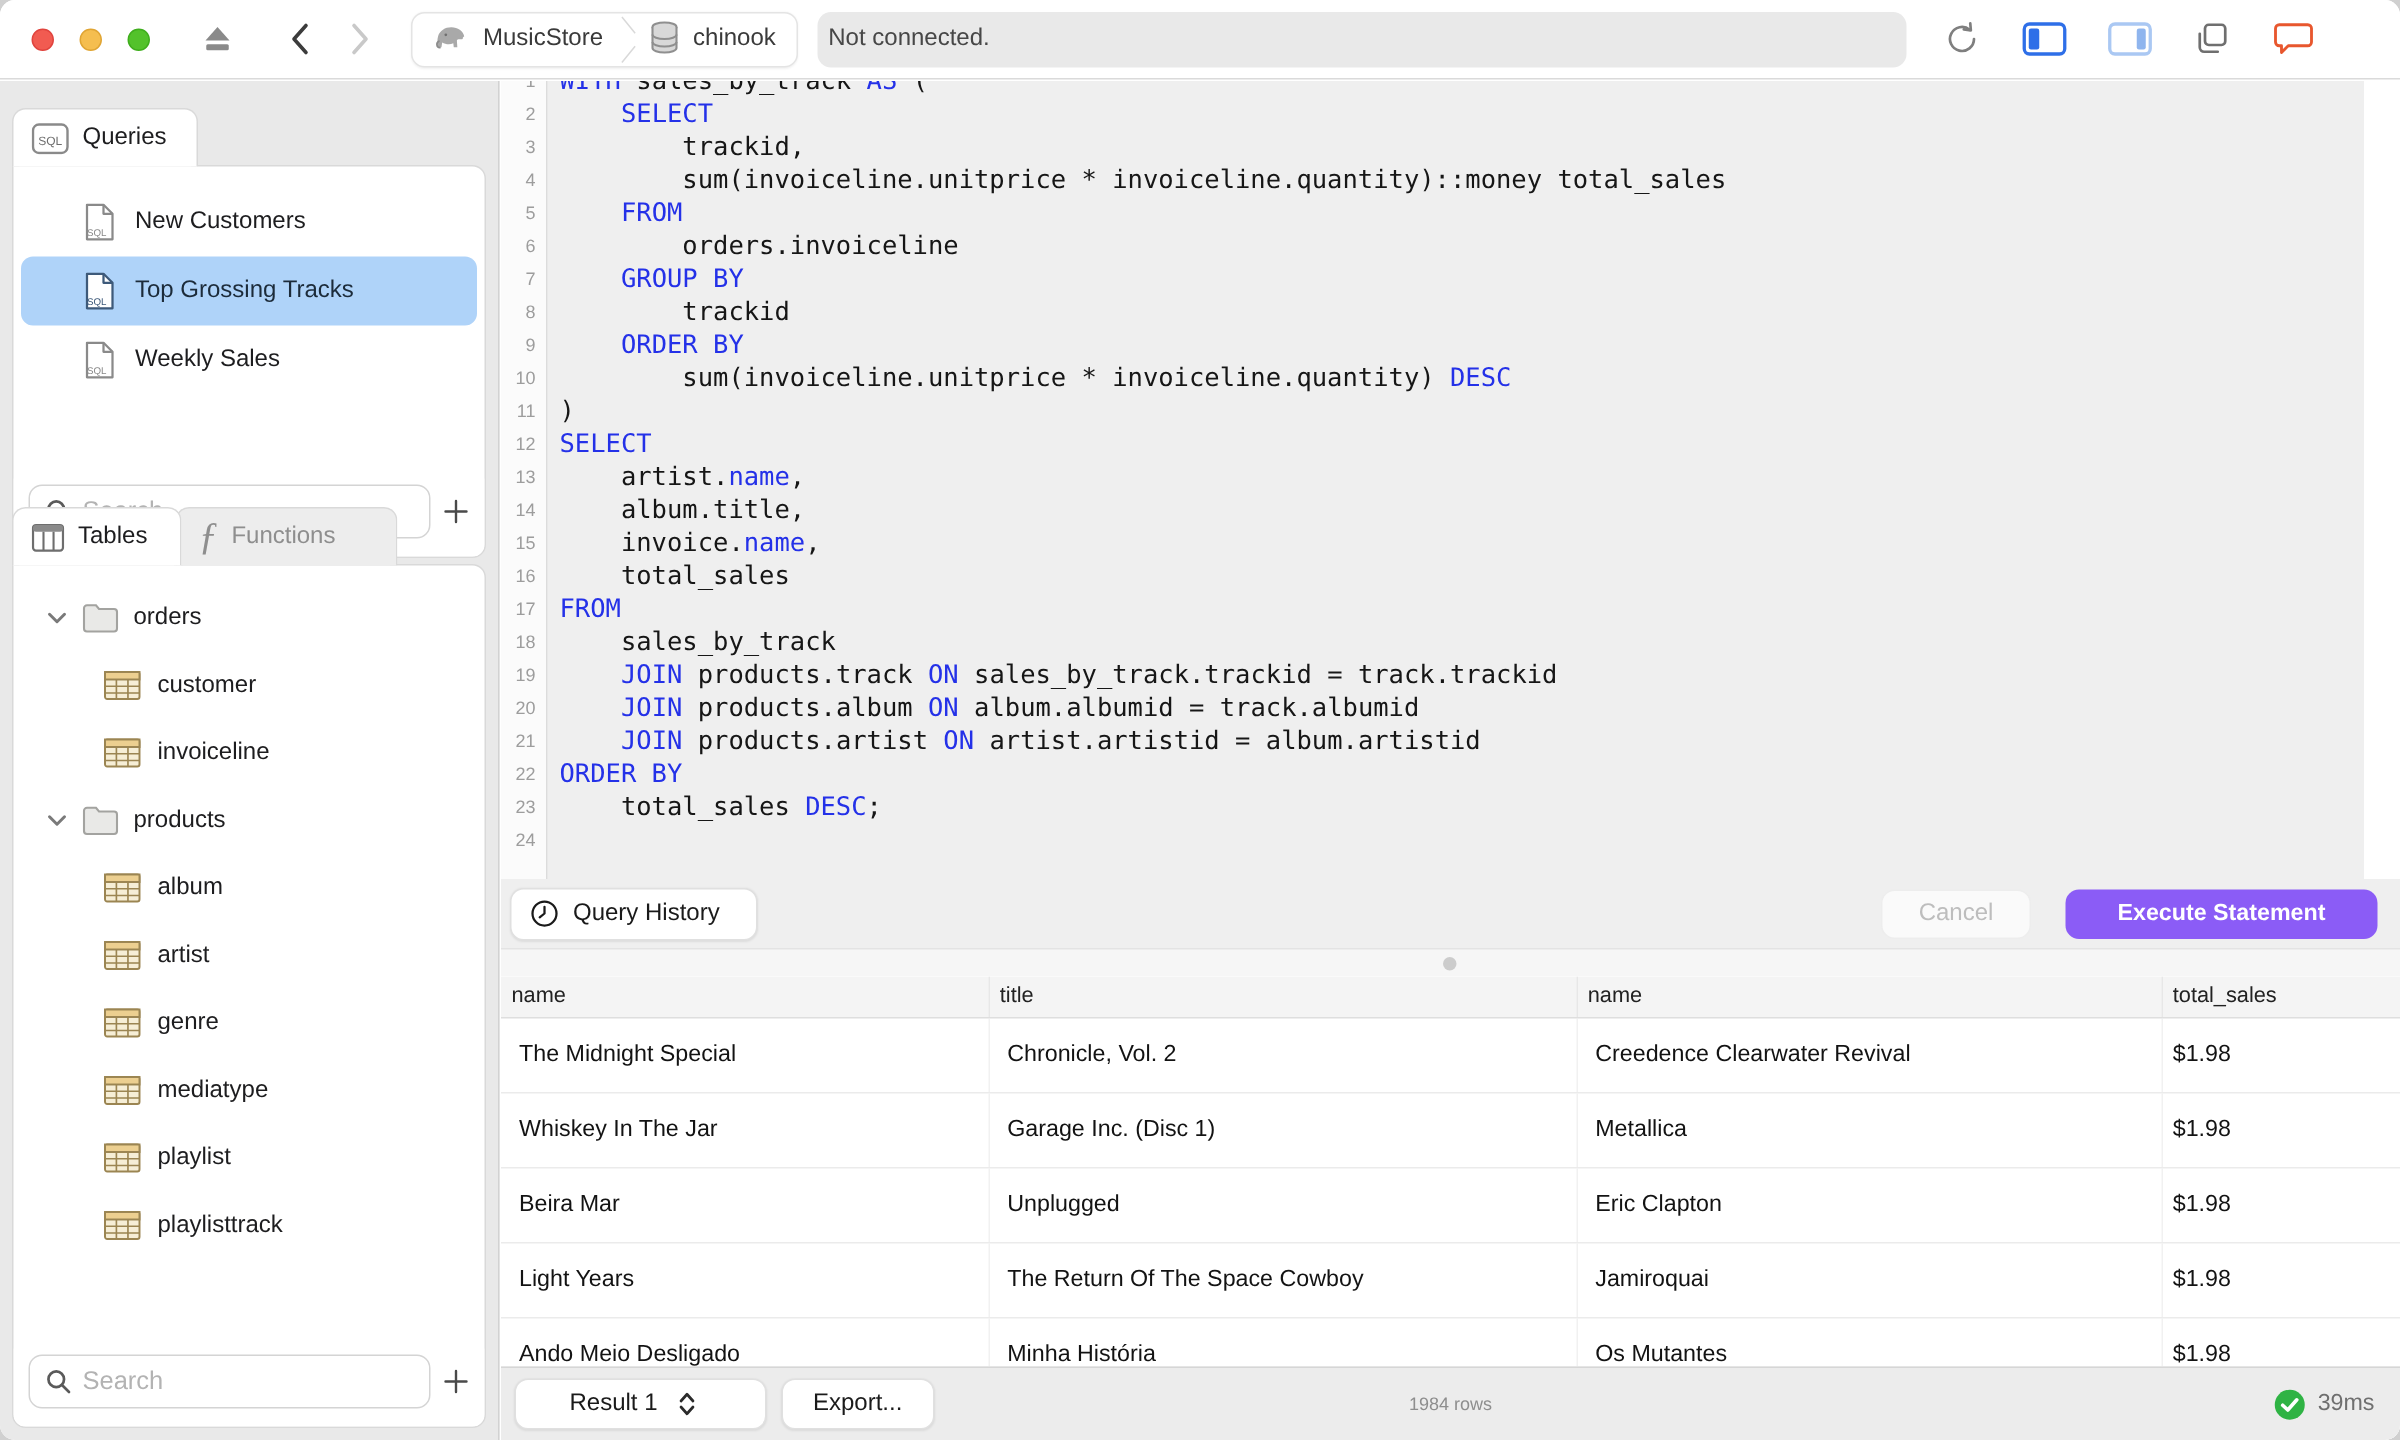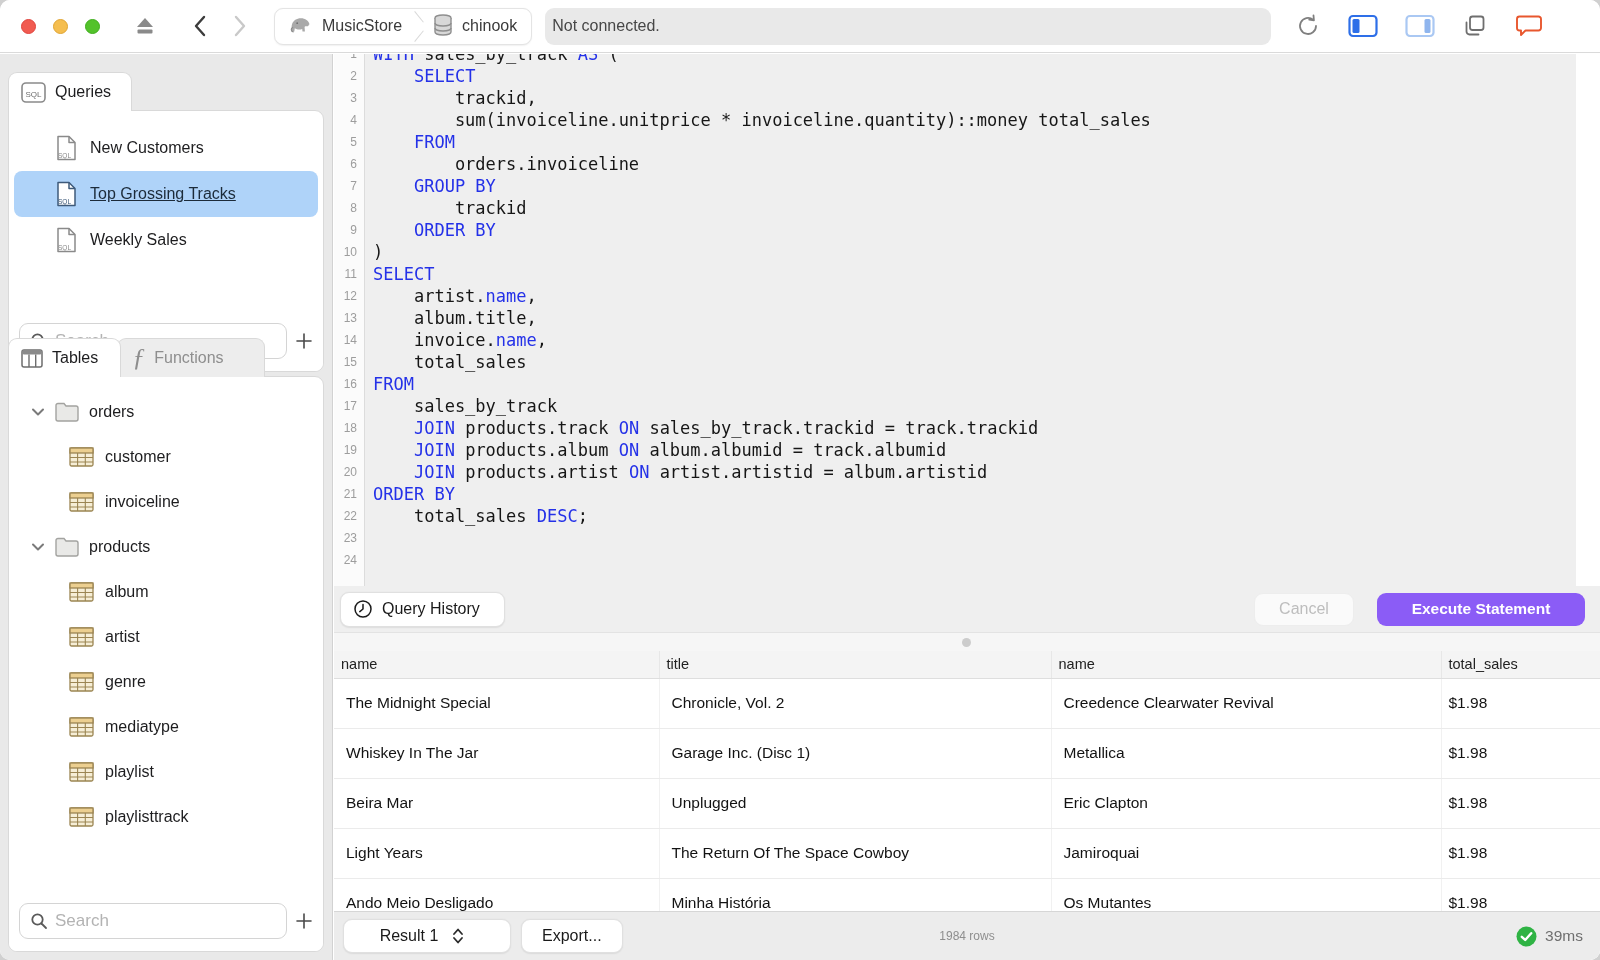--- a/index.html
+++ b/index.html
@@ -27,21 +27,21 @@
   .tb-right { display:flex; align-items:center; gap:27px; margin-left:24px; }
 
   
   .sidebar { position:absolute; top:54px; left:0; width:333px; bottom:0; background:#e9e9e9; border-right:1px solid #d2d2d2; }
   .tab { display:inline-flex; align-items:center; gap:9px; background:#fff; border:1px solid #d9d9d9; border-bottom:none; border-radius:9px 9px 0 0; font-size:16px; color:#1d1d1f; position:relative; }
   .card { background:#fff; border:1px solid #d9d9d9; border-radius:0 9px 9px 9px; position:absolute; left:8px; right:8px; overflow:hidden; }
   .q-tab { position:absolute; left:8px; top:18px; height:39px; padding:0 20px 0 12px; z-index:2; }
   .q-card { top:56px; height:262px; }
   .list { padding-top:14px; }
   .list-item { height:46px; display:flex; align-items:center; gap:13px; padding-left:42px; font-size:16px; color:#1d1d1f; margin:0 5px; border-radius:8px; }
-  .list-item.selected { background:#afd3f9; color:#1c2b3a;text-decoration:underline; }
+  .list-item.selected { background:#afd3f9; color:#1c2b3a; }
   .search-row { position:absolute; left:0; right:0; bottom:0; height:52px; background:#fff; display:flex; align-items:center; padding:0 10px 8px 10px; gap:8px; }
   .search-box { flex:1; height:36px; border:1px solid #d4d4d4; border-radius:9px; background:#fff; display:flex; align-items:center; padding:0 10px; gap:7px; }
   .search-box input { border:none; outline:none; flex:1; font-size:17px; color:#333; font-family:"Liberation Sans",sans-serif; background:transparent; }
   .search-box input::placeholder { color:#b3b3b3; }
   .plus-btn { width:26px; display:flex; align-items:center; justify-content:center; color:#4a4a4a; }
   .t-tabs { position:absolute; left:8px; top:284px; z-index:2; display:flex; }
   .t-tab-tables { height:39px; padding:0 22px 0 12px; z-index:3; }
   .t-tab-functions { height:39px; padding:0 40px 0 14px; background:#ededed; color:#8e8e8e; margin-left:-4px; z-index:1; }
   .t-card { top:322px; bottom:8px; }
   .tree { padding-top:12px; }
@@ -412,20 +412,21 @@
       <div class="codepane">
           <div class="cl"><span class="kw">WITH</span><span> sales_by_track </span><span class="kw">AS</span><span> (</span></div>
           <div class="cl"><span>    </span><span class="kw">SELECT</span></div>
           <div class="cl"><span>        trackid,</span></div>
           <div class="cl"><span>        sum(invoiceline.unitprice * invoiceline.quantity)::money total_sales</span></div>
           <div class="cl"><span>    </span><span class="kw">FROM</span></div>
           <div class="cl"><span>        orders.invoiceline</span></div>
           <div class="cl"><span>    </span><span class="kw">GROUP BY</span></div>
           <div class="cl"><span>        trackid</span></div>
           <div class="cl"><span>    </span><span class="kw">ORDER BY</span></div>
+          <div class="cl"><span>        sum(invoiceline.unitprice * invoiceline.quantity) </span><span class="kw">DESC</span></div>
           <div class="cl"><span>)</span></div>
           <div class="cl"><span class="kw">SELECT</span></div>
           <div class="cl"><span>    artist.</span><span class="kw">name</span><span>,</span></div>
           <div class="cl"><span>    album.title,</span></div>
           <div class="cl"><span>    invoice.</span><span class="kw">name</span><span>,</span></div>
           <div class="cl"><span>    total_sales</span></div>
           <div class="cl"><span class="kw">FROM</span></div>
           <div class="cl"><span>    sales_by_track</span></div>
           <div class="cl"><span>    </span><span class="kw">JOIN</span><span> products.track </span><span class="kw">ON</span><span> sales_by_track.trackid = track.trackid</span></div>
           <div class="cl"><span>    </span><span class="kw">JOIN</span><span> products.album </span><span class="kw">ON</span><span> album.albumid = track.albumid</span></div>

